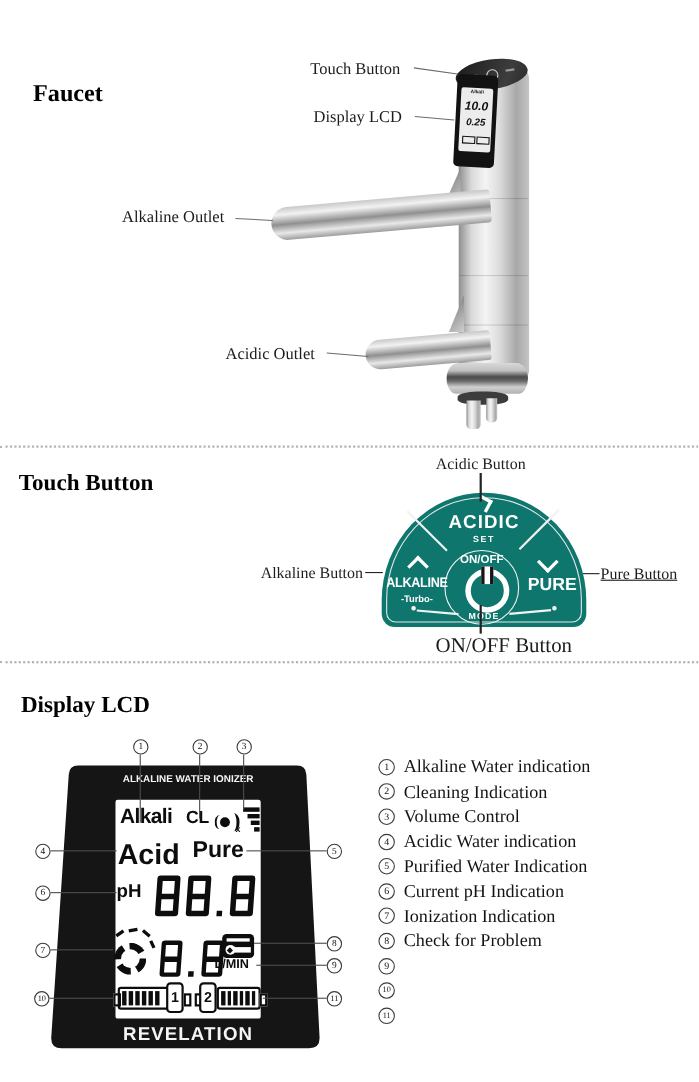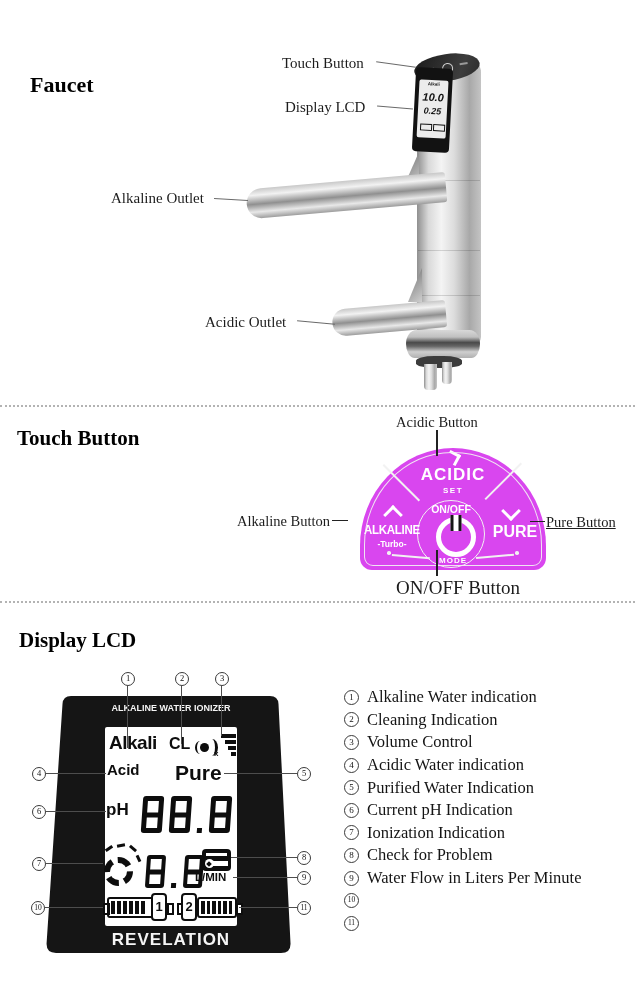--- a/index.html
+++ b/index.html
@@ -14,21 +14,21 @@
   
   .chromeV{background:linear-gradient(90deg,#8f8f8f 0%,#d9d9d9 18%,#f4f4f4 38%,#dcdcdc 58%,#a8a8a8 82%,#c4c4c4 100%);}
   .chromeH{background:linear-gradient(180deg,#c8c8c8 0%,#f2f2f2 22%,#909090 52%,#e8e8e8 78%,#9c9c9c 100%);}
   .seam{height:1px;background:rgba(0,0,0,.14);}
   .fin{clip-path:polygon(100% 0,100% 100%,0 100%);background:linear-gradient(135deg,#6d6d6d,#cfcfcf);}
   .mini-screen{position:absolute;left:4px;top:12px;width:29px;height:58px;background:#ececec;border-radius:2px;
                font-family:"Liberation Sans",sans-serif;color:#111;overflow:hidden;}
   .mini-row{position:absolute;left:0;width:100%;text-align:center;font-weight:bold;line-height:1;}
 
   
-  .dome{background:#d946ef;border-radius:93px 93px 12px 12px / 98px 98px 12px 12px;margin-left:13px;}
+  .dome{background:#0f766e;border-radius:93px 93px 12px 12px / 98px 98px 12px 12px;}
   .dome::after{content:"";position:absolute;inset:4px;border:1.5px solid #f2f2f2;
                border-radius:88px 88px 9px 9px / 93px 93px 9px 9px;opacity:.92;}
   .dome *{font-family:"Liberation Sans",sans-serif;color:#fff;}
   .wline{position:absolute;height:1.5px;background:#f2f2f2;transform-origin:0 0;}
   .wdot{position:absolute;width:3.5px;height:3.5px;border-radius:50%;background:#f2f2f2;}
   .ring{position:absolute;width:68px;height:68px;border:1.5px solid #f2f2f2;border-radius:50%;box-sizing:border-box;}
   .chev{position:absolute;width:11px;height:11px;border-top:3px solid #fff;border-right:3px solid #fff;}
   .pwr{position:absolute;width:30px;height:30px;border:5px solid #fff;border-radius:50%;box-sizing:content-box;}
   .pwr-bar{position:absolute;left:50%;top:-7px;width:5px;height:16px;background:#fff;
            border-left:3px solid #161616;border-right:3px solid #161616;transform:translateX(-50%);}
@@ -179,21 +179,21 @@
     <div class="abs" style="left:11px;top:1px;width:9px;height:17px;border-right:3px solid #0d0d0d;border-radius:50%;"></div>
     <div class="abs lcd-sans" style="left:19px;top:11px;font-size:8px;">x</div>
   </div>
   <div class="abs" style="left:221px;top:734px;width:15px;height:24px;display:flex;flex-direction:column;align-items:flex-end;gap:2px;z-index:3;">
     <div style="width:15px;height:4px;background:#0d0d0d;"></div>
     <div style="width:11px;height:4px;background:#0d0d0d;"></div>
     <div style="width:8px;height:4px;background:#0d0d0d;"></div>
     <div style="width:5px;height:4px;background:#0d0d0d;"></div>
   </div>
 
-  <div class="abs lcd-sans" style="left:107px;top:761px;font-size:15px;z-index:3;">Acid</div>
+  <div class="abs lcd-sans" style="left:107px;top:761px;font-size:26px;z-index:3;">Acid</div>
   <div class="abs lcd-sans" style="left:175px;top:761px;font-size:21px;z-index:3;">Pure</div>
 
   <div class="abs lcd-sans" style="left:106px;top:800px;font-size:17px;z-index:3;">pH</div>
   <div class="abs digits" style="left:142px;top:796px;" aria-label="88.8">
     <span class="d8"></span>
       <span class="d8"></span>
       <span class="dp"></span>
       <span class="d8"></span>
   </div>
 
@@ -295,21 +295,20 @@
     <li>
         <span class="lco">7</span>
         <span>Ionization Indication</span>
       </li>
     <li>
         <span class="lco">8</span>
         <span>Check for Problem</span>
       </li>
     <li>
         <span class="lco">9</span>
-        <span>Water Flow in Liters Per Minute</span>
       </li>
     <li>
         <span class="lco" style="font-size:7.5px;">10</span>
       </li>
     <li>
         <span class="lco" style="font-size:7.5px;">11</span>
       </li>
   </ul>
 
 </div>

